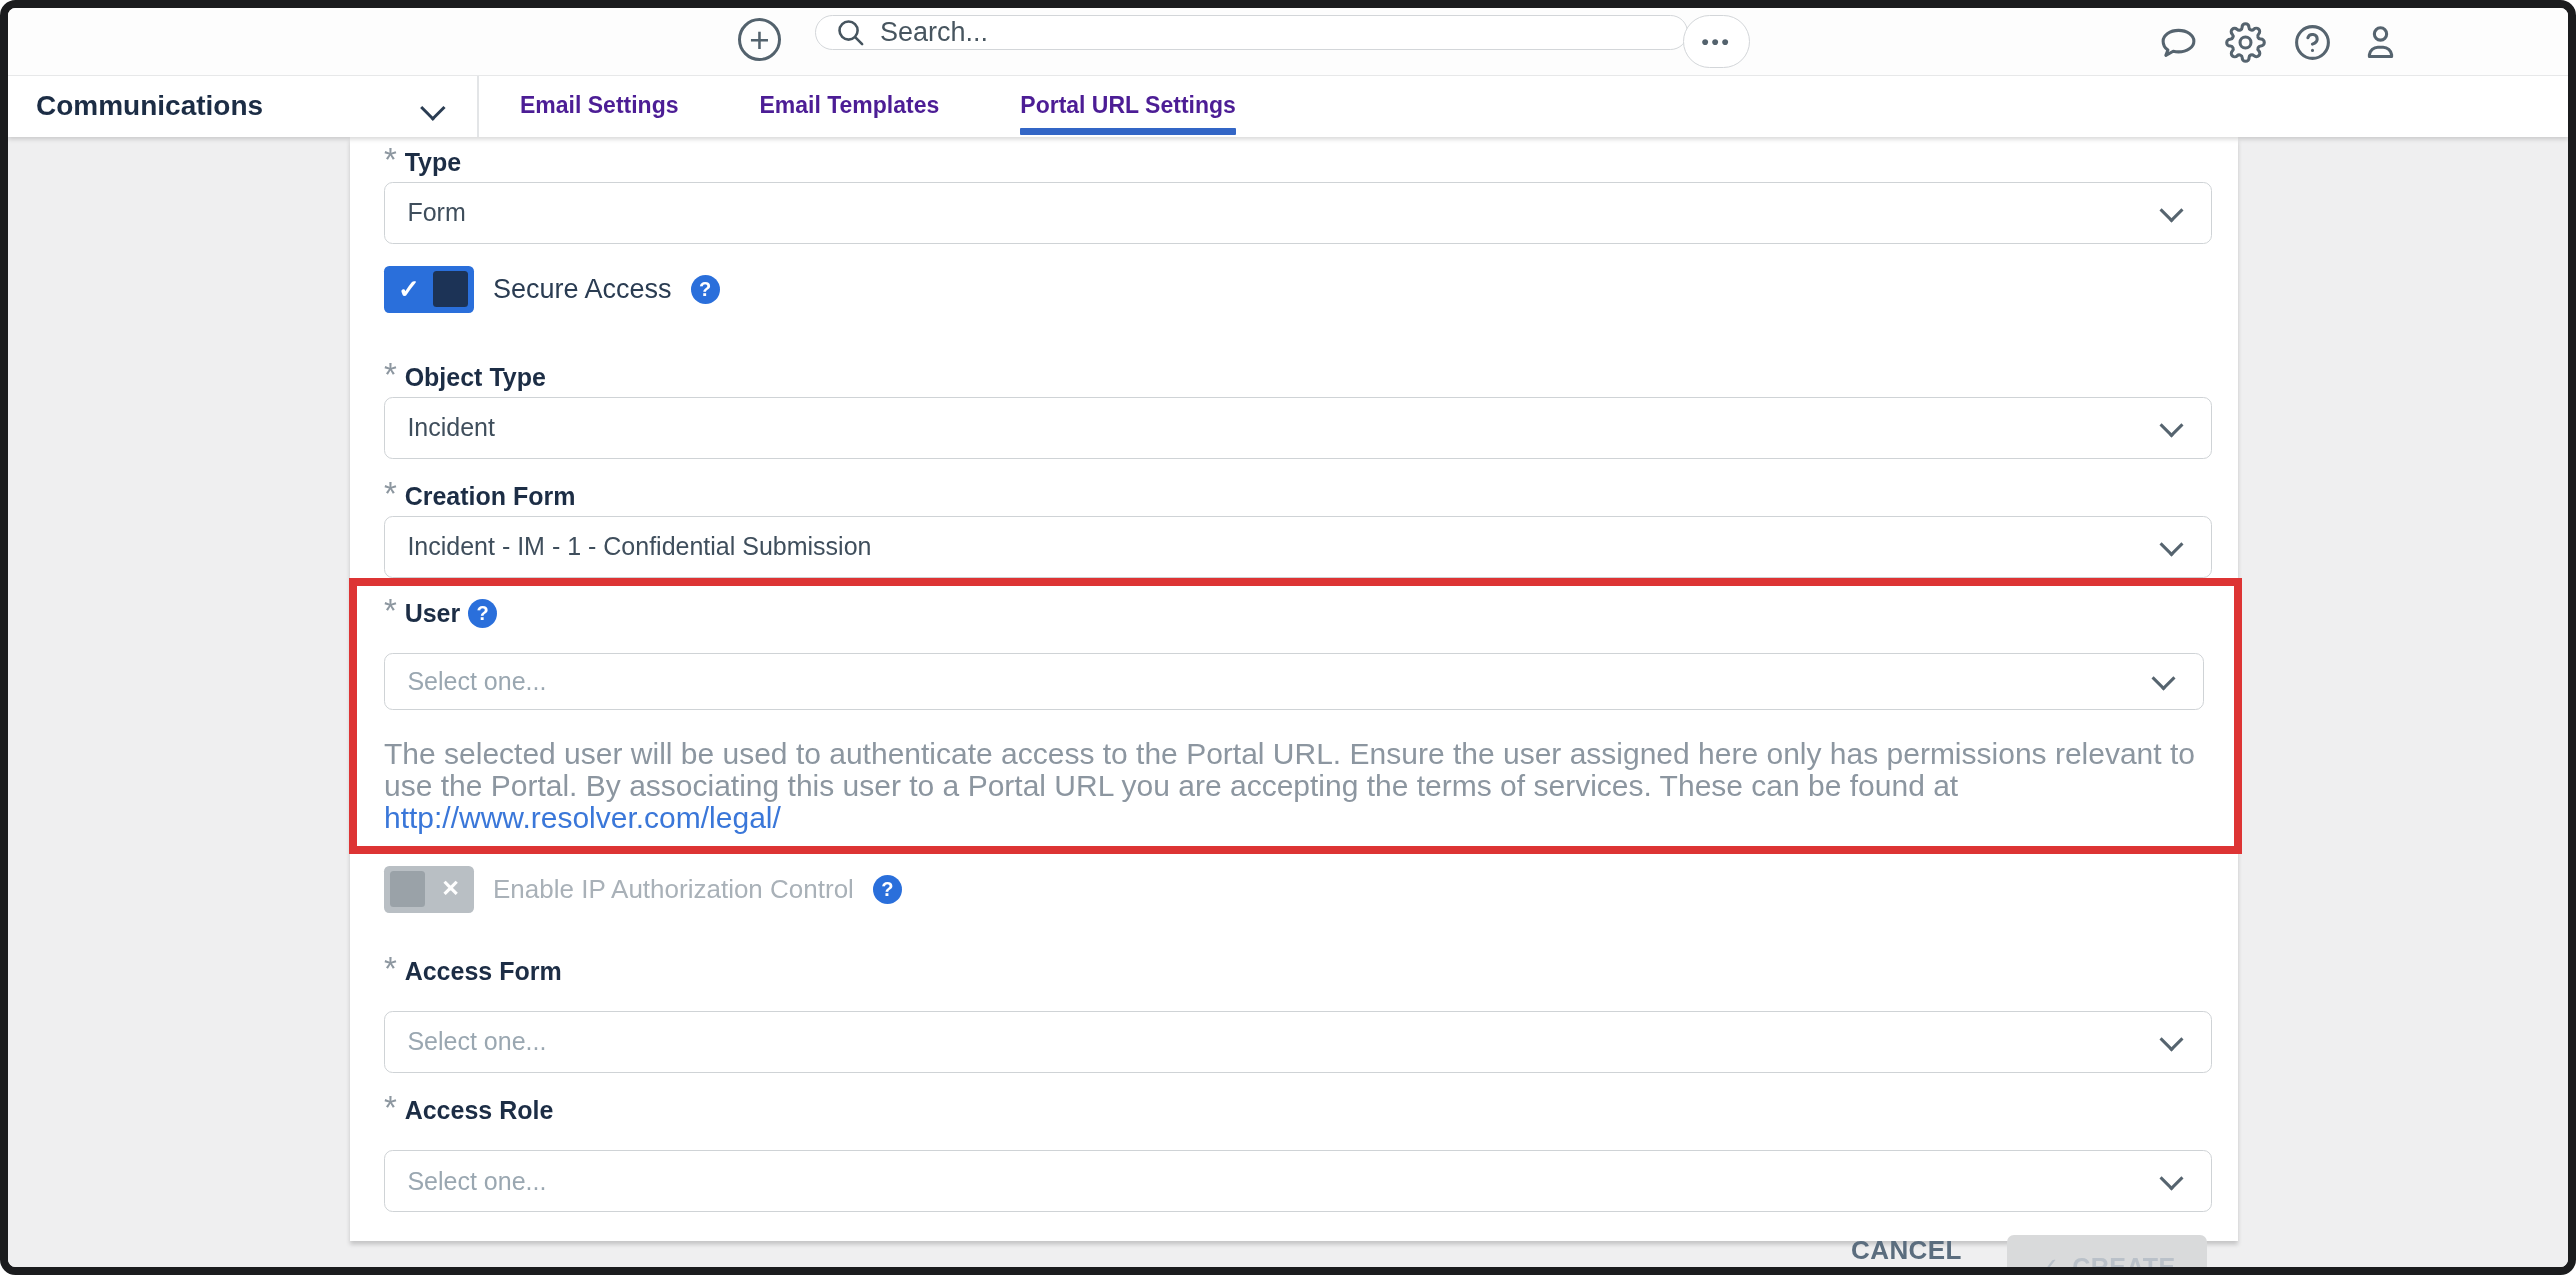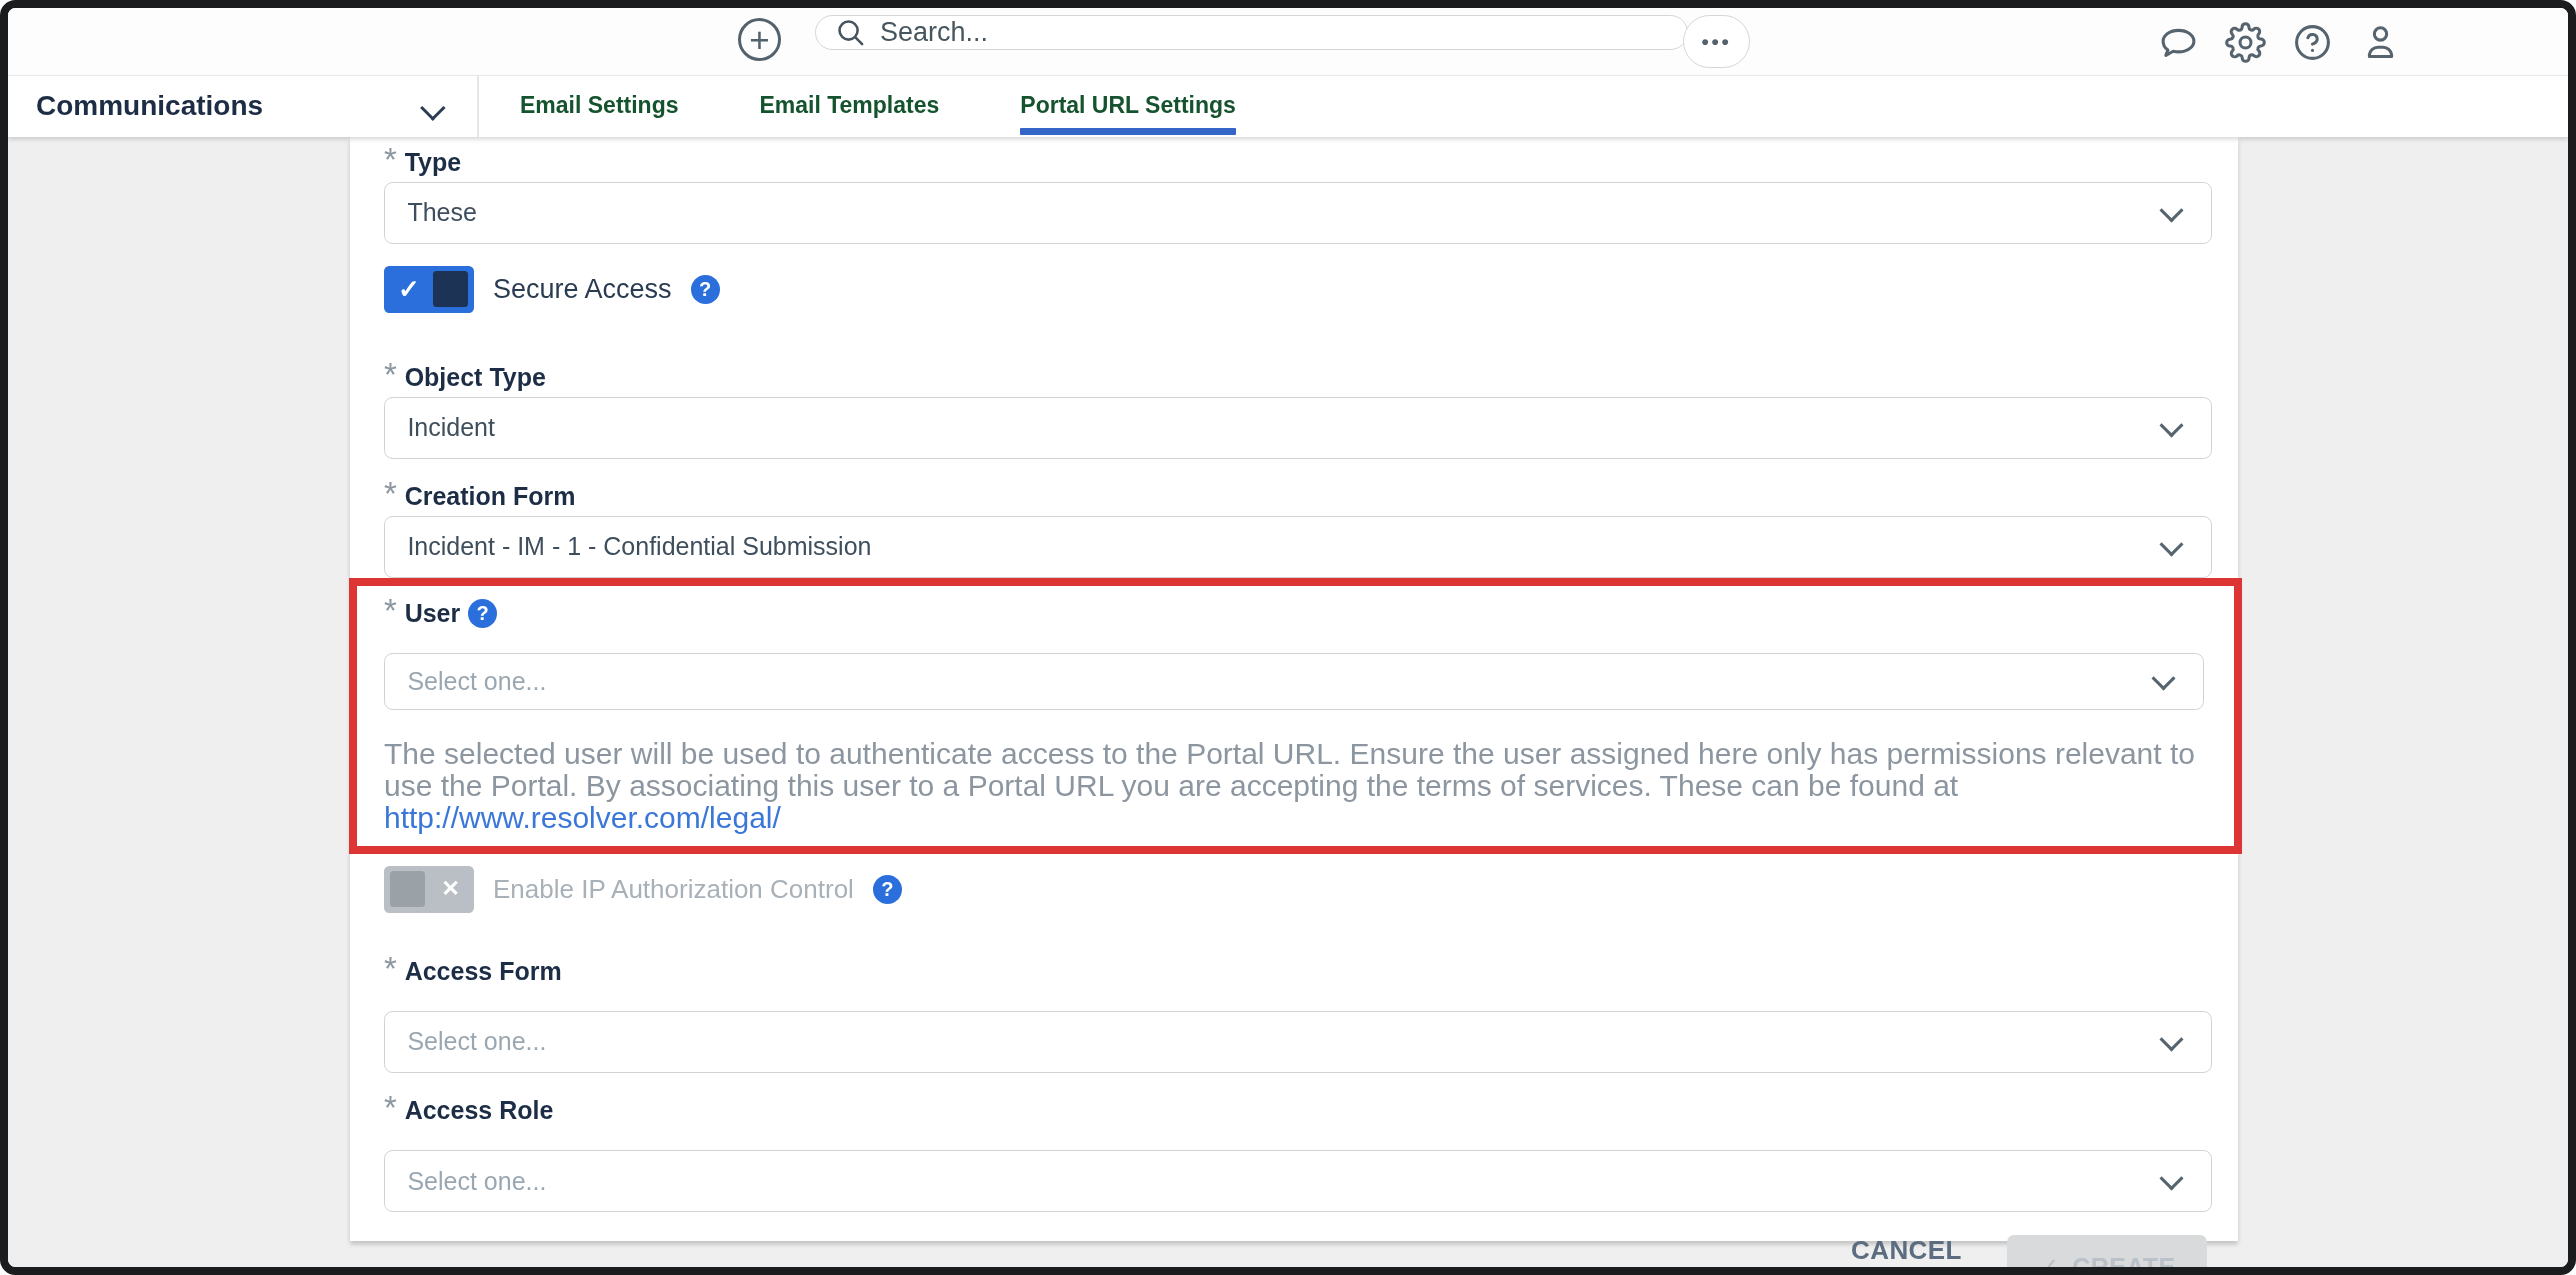--- a/index.html
+++ b/index.html
@@ -29,21 +29,21 @@
   .nav{position:absolute;top:67px;left:0;right:0;height:62px;background:#fff;
        box-shadow:0 2.6px 4.3px rgba(0,0,0,.15);z-index:2;}
   .app-menu-label{position:absolute;left:28px;top:0;height:48px;line-height:62px;
                   font-size:28px;font-weight:bold;color:#1c2d45;}
   .app-menu-chev{position:absolute;left:416px;top:24px;width:14.7px;height:14.7px;
                  border-right:3px solid #2a3c52;border-bottom:3px solid #2a3c52;
                  transform:rotate(45deg);}
   .nav-divider{position:absolute;left:469px;top:0;bottom:0;width:1.7px;background:#e3e5e7;}
   .tabs{position:absolute;left:512px;top:0;height:62px;display:flex;gap:81px;}
   .tab{position:relative;height:62px;line-height:60px;font-size:23px;font-weight:bold;
-       color:#14532d;cursor:pointer;white-space:nowrap;}
+       color:#4c1d95;cursor:pointer;white-space:nowrap;}
   .tab.active::after{content:"";position:absolute;left:0;right:0;bottom:1.7px;height:7.8px;
                      background:#3366c6;border-radius:0.9px;}
 
   
   .content{position:absolute;top:129px;left:0;right:0;bottom:0;background:#efeff0;}
   .panel{position:absolute;left:342px;top:0;width:1888px;height:1104px;background:#fff;
          box-shadow:0 3.5px 4.3px rgba(0,0,0,.18);box-sizing:border-box;
          padding:10.4px 26px 0 34px;}
 
   .field-label{display:flex;align-items:center;gap:7.8px;height:31px;margin-bottom:3.5px;}
@@ -145,21 +145,21 @@
     </div>
 
     <div class="content">
       <div class="panel">
 
         <div class="field-label">
           <span class="req">*</span>
           <span class="label-text">Type</span>
         </div>
         <div class="select">
-          <span>These</span>
+          <span>Form</span>
           <span class="chev"></span>
         </div>
 
         <div class="toggle-row row-secure">
           <div class="toggle on">
             <span class="tg-glyph">✓</span>
             <span class="tg-knob"></span>
           </div>
           <span class="toggle-label">Secure Access</span>
           <span class="help-badge">?</span>

